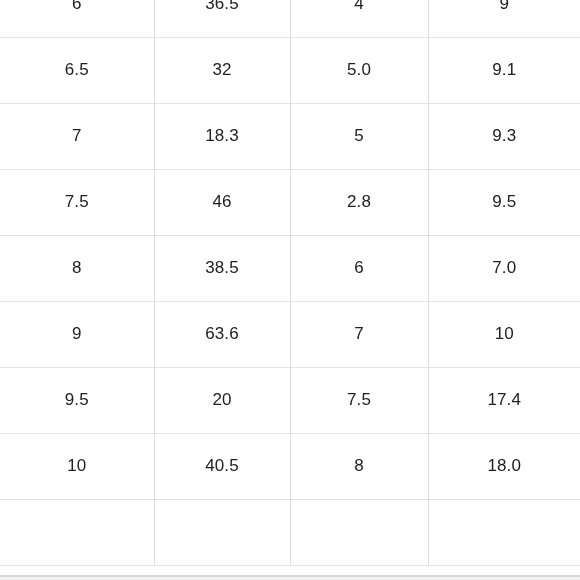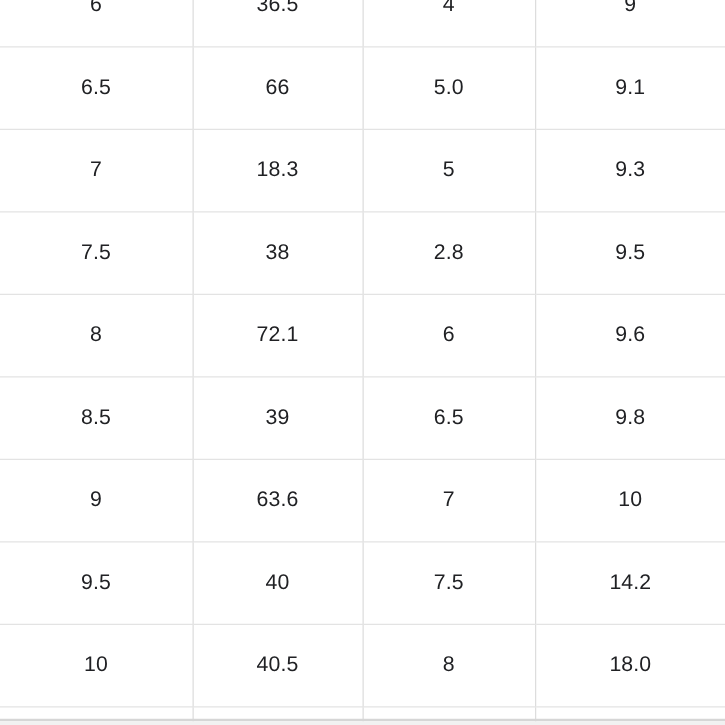--- a/index.html
+++ b/index.html
@@ -91,59 +91,53 @@
     </colgroup>
     <tbody id="table-body">
       <tr>
         <td>6</td>
         <td>36.5</td>
         <td>4</td>
         <td>9</td>
       </tr>
       <tr>
         <td>6.5</td>
-        <td>66</td>
+        <td>32</td>
         <td>5.0</td>
         <td>9.1</td>
       </tr>
       <tr>
         <td>7</td>
         <td>18.3</td>
         <td>5</td>
         <td>9.3</td>
       </tr>
       <tr>
         <td>7.5</td>
-        <td>38</td>
+        <td>46</td>
         <td>2.8</td>
         <td>9.5</td>
       </tr>
       <tr>
         <td>8</td>
-        <td>72.1</td>
+        <td>38.5</td>
         <td>6</td>
-        <td>9.6</td>
-      </tr>
-      <tr>
-        <td>8.5</td>
-        <td>39</td>
-        <td>6.5</td>
-        <td>9.8</td>
+        <td>7.0</td>
       </tr>
       <tr>
         <td>9</td>
         <td>63.6</td>
         <td>7</td>
         <td>10</td>
       </tr>
       <tr>
         <td>9.5</td>
-        <td>40</td>
+        <td>20</td>
         <td>7.5</td>
-        <td>14.2</td>
+        <td>17.4</td>
       </tr>
       <tr>
         <td>10</td>
         <td>40.5</td>
         <td>8</td>
         <td>18.0</td>
       </tr>
       <tr>
         <td></td>
         <td></td>

